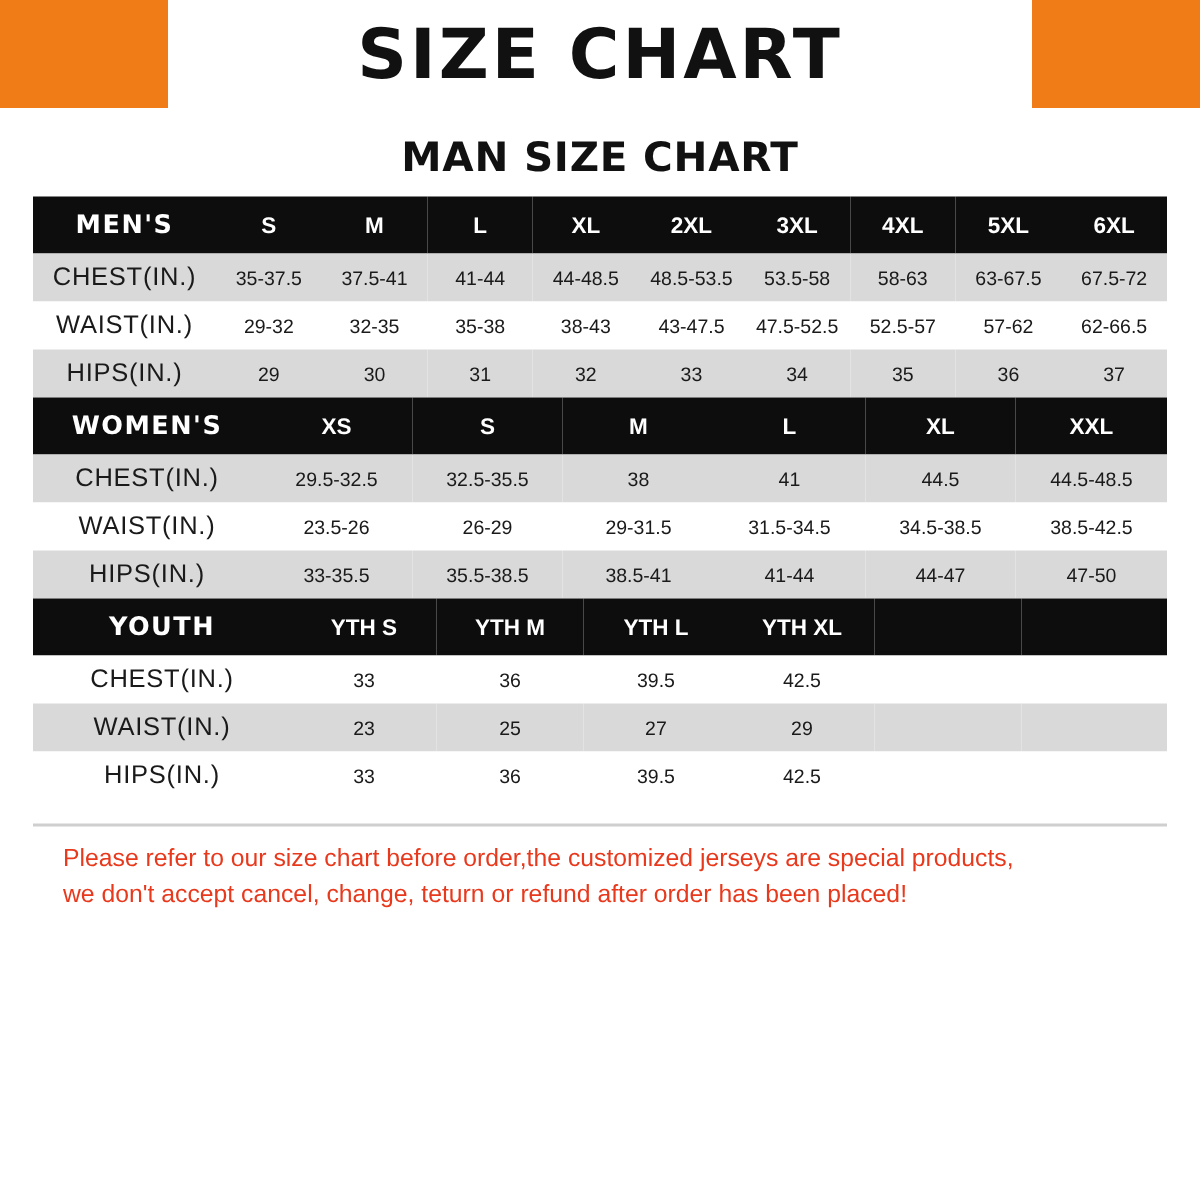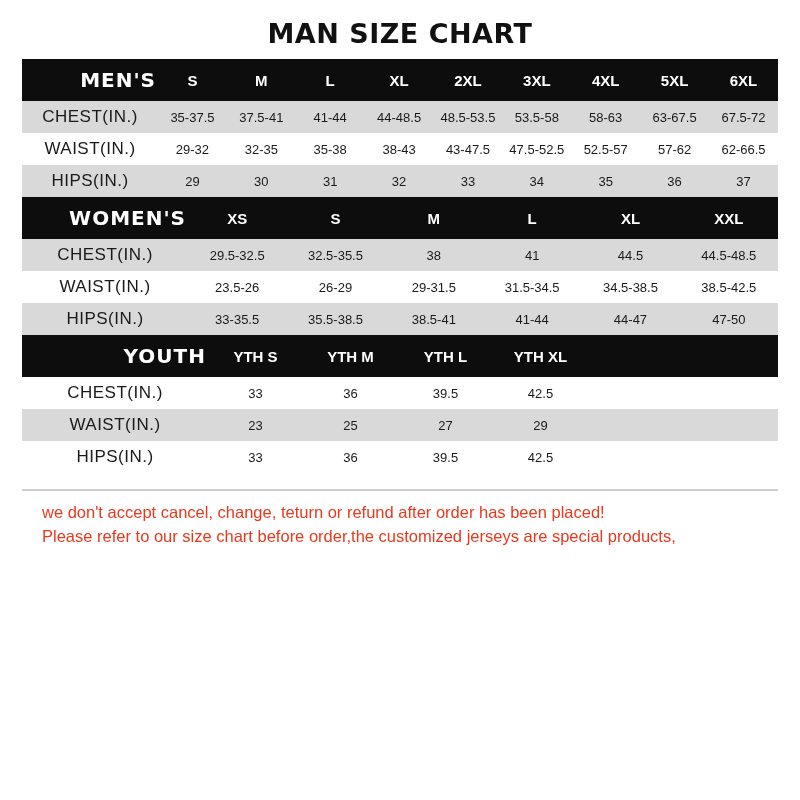--- a/index.html
+++ b/index.html
@@ -76,24 +76,24 @@
   }
   table.size-table thead th {
     background: #0d0d0d;
     color: #ffffff;
     font-weight: bold;
     font-size: 15px;
     padding: 9px 2px;
   }
   table.size-table thead th.rowhead {
     font-family: "DejaVu Sans", sans-serif;
-    font-size: 20px;
+    font-size: 17px;
     letter-spacing: 1px;
-    text-align: right;
-    padding-left: 16px;
+    text-align: center;
+    padding-left: 2px;
   }
   table.size-table tbody tr.odd td {
     background: #d9d9d9;
   }
   table.size-table tbody tr.even td {
     background: #ffffff;
   }
   table.size-table tbody td.rowlabel {
     font-weight: normal;
     letter-spacing: 0.5px;
@@ -112,20 +112,25 @@
     line-height: 1.45;
     font-family: "Liberation Sans", sans-serif;
   }
   .footer-note div { white-space: nowrap; }
 </style>
 </head>
 <body>
 
 <div class="page">
 
+  <div class="banner">
+    <div class="banner-left"></div>
+    <div class="banner-right"></div>
+    <div class="banner-title">SIZE CHART</div>
+  </div>
 
   <div class="content">
 
     <div class="section-title">MAN SIZE CHART</div>
     <table class="size-table men-table">
       <thead>
         <tr>
           <th class="rowhead">MEN'S</th>
           <th>S</th>
           <th>M</th>
@@ -258,18 +263,18 @@
           <td>36</td>
           <td>39.5</td>
           <td>42.5</td>
           <td></td>
           <td></td>
         </tr>
       </tbody>
     </table>
 
     <div class="footer-note">
+      <div>Please refer to our size chart before order,the customized jerseys are special products,</div>
       <div>we don't accept cancel, change, teturn or refund after order has been placed!</div>
-      <div>Please refer to our size chart before order,the customized jerseys are special products,</div>
     </div>
 
   </div>
 </div>
 
 </body></html>

